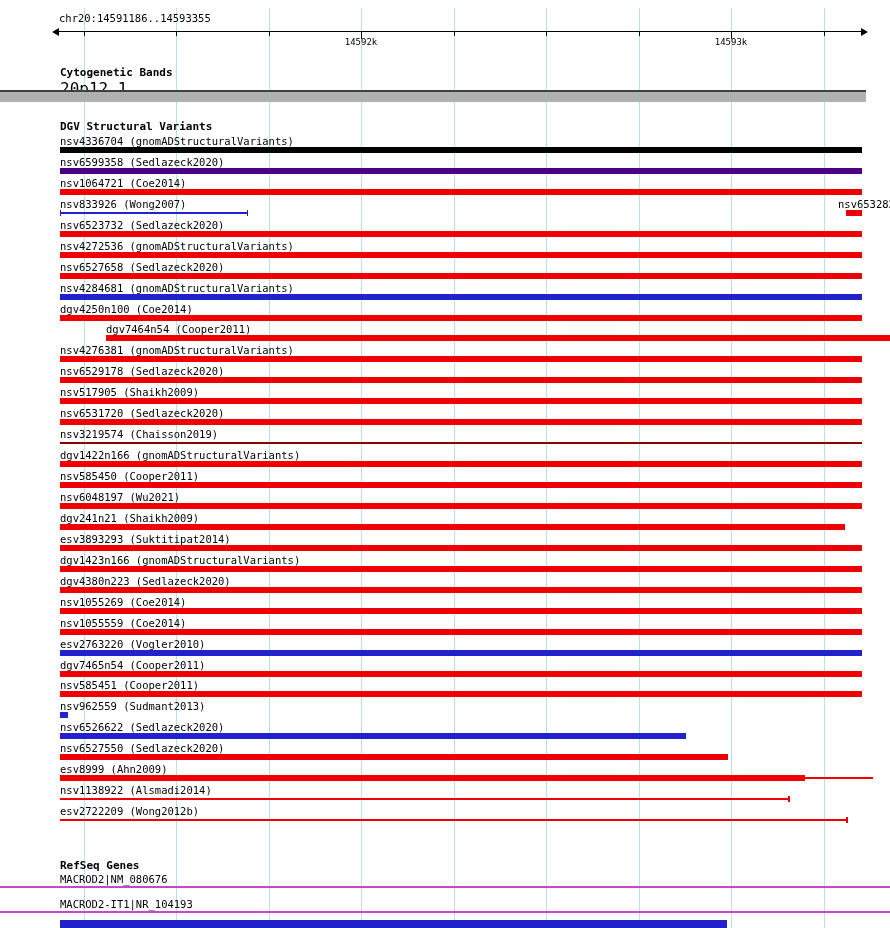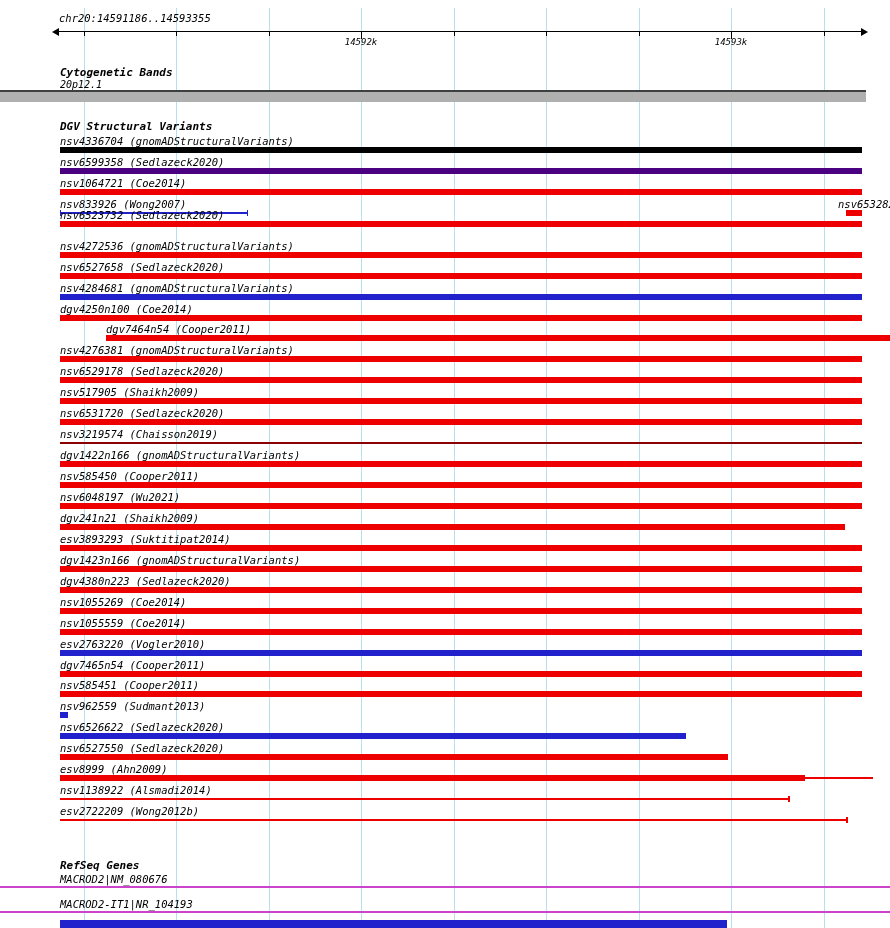--- a/index.html
+++ b/index.html
@@ -1,32 +1,32 @@
 <!DOCTYPE html>
 <html><head>
 <meta charset="utf-8">
 <style>
   html,body{margin:0;padding:0;}
   body{
     width:890px;height:928px;background:#ffffff;overflow:hidden;position:relative;
     font-family:"DejaVu Sans Mono","Liberation Mono",monospace;color:#000;
   }
-  #screen{position:absolute;left:0;top:0;width:890px;height:928px;font-style:italic;}
+  #screen{position:absolute;left:0;top:0;width:890px;height:928px;}
   .abs{position:absolute;}
   .gridline{position:absolute;top:8px;height:920px;width:1px;}
   .chr-label{position:absolute;left:59px;top:12px;font-size:10.5px;white-space:pre;}
   .ruler-line{position:absolute;left:57px;top:31px;width:806px;height:1px;background:#000;}
   .arrow{position:absolute;width:0;height:0;top:28px;}
   .arrow.left{left:52px;border-top:4px solid transparent;border-bottom:4px solid transparent;border-right:7px solid #000;}
   .arrow.right{left:861px;border-top:4px solid transparent;border-bottom:4px solid transparent;border-left:7px solid #000;}
   .tick{position:absolute;top:32px;width:1px;background:#000;}
   .tick-label{position:absolute;top:37px;font-size:9px;width:60px;margin-left:-30px;text-align:center;}
   .section-header{position:absolute;left:60px;font-weight:bold;font-size:11px;white-space:pre;}
   #cyto-header{top:66px;}
-  #cyto-band-label{position:absolute;left:60px;top:79px;font-size:10px;}
+  #cyto-band-label{position:absolute;left:60px;top:79px;font-size:16px;}
   #cyto-band{position:absolute;left:0;top:90px;height:12px;background:#b0b0b0;border-top:2px solid #3f3f3f;box-sizing:border-box;}
   #dgv-header{top:120px;}
   #refseq-header{top:859px;}
   .track-row{position:absolute;left:0;width:890px;height:21px;}
   .tlabel{position:absolute;left:60px;top:0;font-size:10.5px;white-space:pre;}
   .seg{position:absolute;}
   .glabel{font-size:10.5px;white-space:pre;}
 </style>
 </head>
 <body>
@@ -86,21 +86,21 @@
         <div class="seg" style="left: 60px; top: 12px; width: 802px; height: 6px; background: rgb(238, 0, 0);"></div>
       </div>
       <div class="track-row" style="top: 198px;">
         <span class="tlabel">nsv833926 (Wong2007)</span>
         <span class="tlabel" style="left: 838px;">nsv653282</span>
         <div class="seg" style="left: 60px; top: 14px; width: 188px; height: 2px; background: rgb(34, 34, 204);"></div>
         <div class="seg" style="left: 60px; top: 12px; width: 1px; height: 6px; background: rgb(34, 34, 204);"></div>
         <div class="seg" style="left: 247px; top: 12px; width: 1px; height: 6px; background: rgb(34, 34, 204);"></div>
         <div class="seg" style="left: 846px; top: 12px; width: 16px; height: 6px; background: rgb(238, 0, 0);"></div>
       </div>
-      <div class="track-row" style="top: 209px; text-align: center;">
+      <div class="track-row" style="top: 219px; text-align: center;">
         <span class="tlabel">nsv6523732 (Sedlazeck2020)</span>
         <div class="seg" style="left: 60px; top: 12px; width: 802px; height: 6px; background: rgb(238, 0, 0);"></div>
       </div>
       <div class="track-row" style="top: 240px;">
         <span class="tlabel">nsv4272536 (gnomADStructuralVariants)</span>
         <div class="seg" style="left: 60px; top: 12px; width: 802px; height: 6px; background: rgb(238, 0, 0);"></div>
       </div>
       <div class="track-row" style="top: 261px;">
         <span class="tlabel">nsv6527658 (Sedlazeck2020)</span>
         <div class="seg" style="left: 60px; top: 12px; width: 802px; height: 6px; background: rgb(238, 0, 0);"></div>

